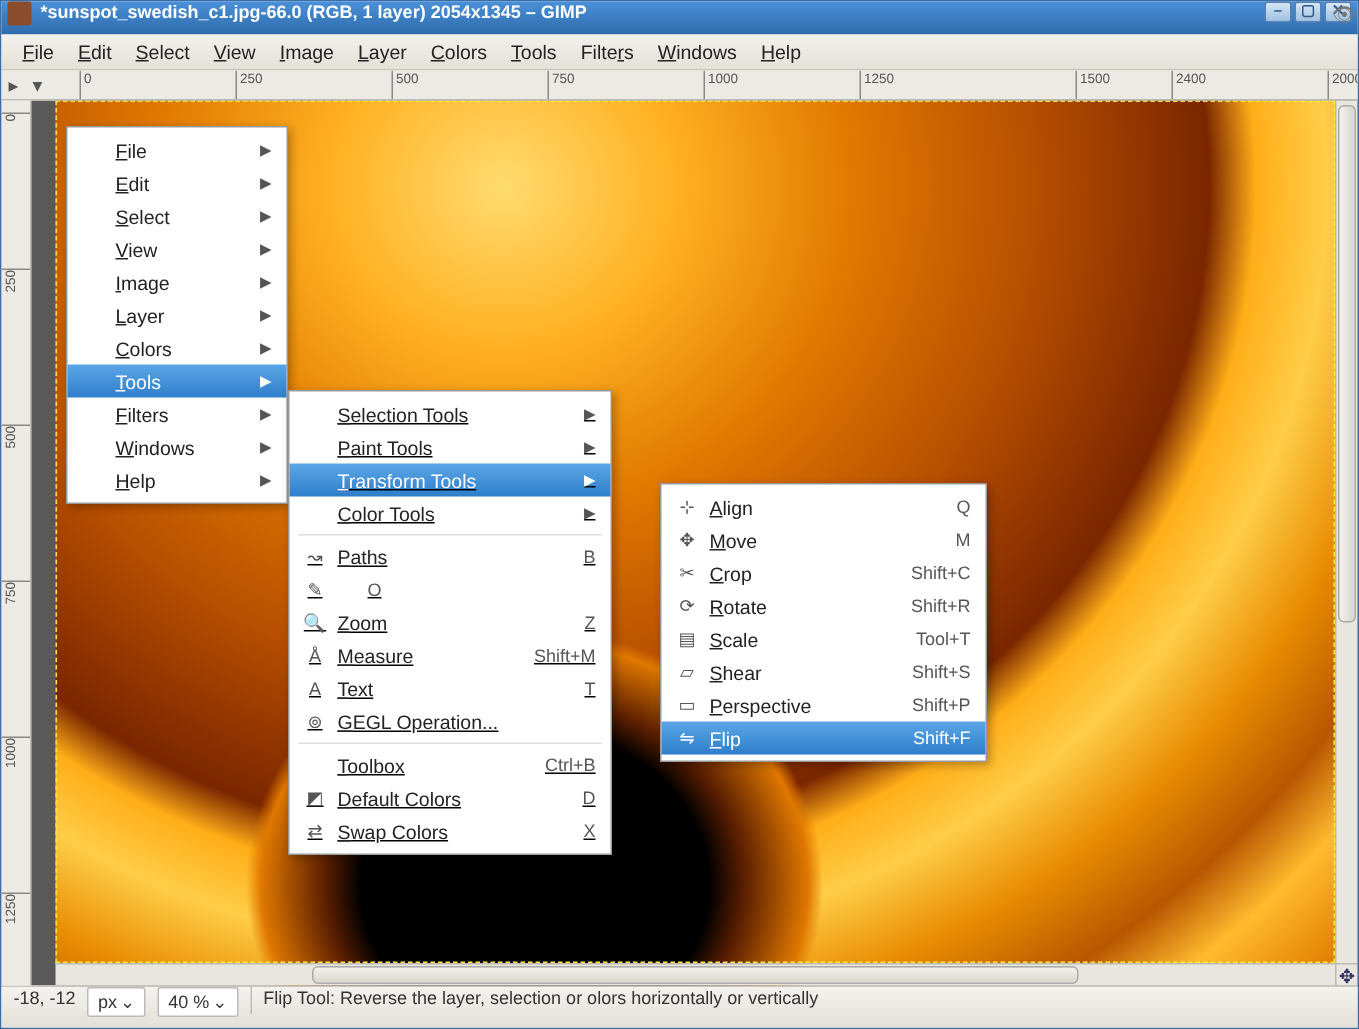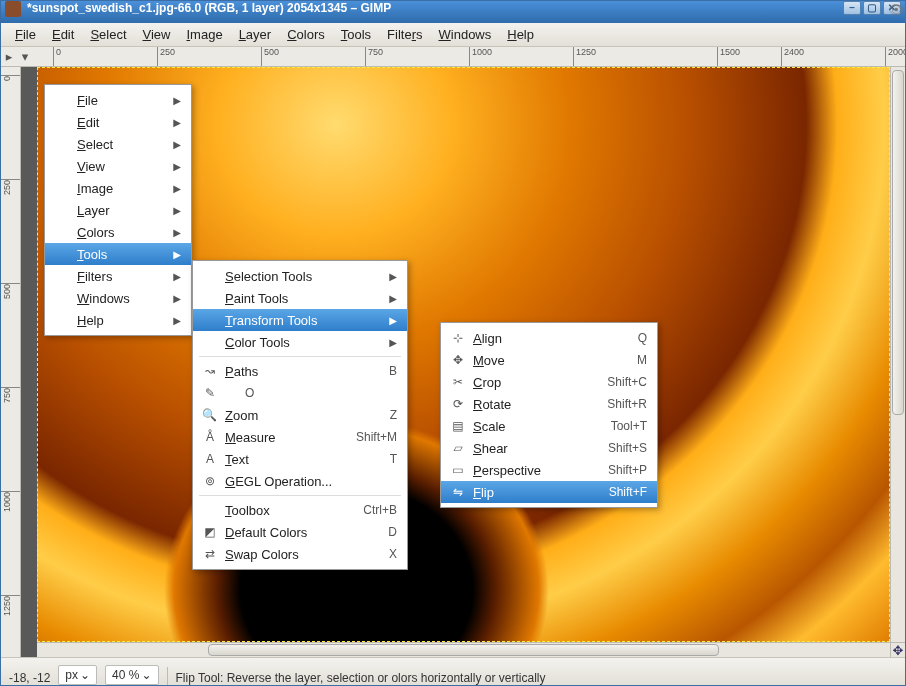--- a/index.html
+++ b/index.html
@@ -24,21 +24,21 @@
 .ruler-v .tick span { position:absolute; left:1px; top:0; writing-mode:vertical-rl; transform:rotate(180deg);}
 .canvas-wrap { flex:1; position:relative; background:#595959; overflow:hidden; }
 .canvas { position:absolute; left:16px; top:0; right:15px; bottom:15px; background: radial-gradient(ellipse at 35% 10%, #ffdb6f 0%, #ffb020 15%, #e07800 30%, #b84f00 45%, #7a2600 60%, #ffae18 64%, #ffcd48 70%, #e88b00 78%, #b85600 86%, #ffbb2e 92%, #e07c00 100%); }
 .canvas::before { content:""; position:absolute; left:10%; top:55%; width:55%; height:60%; background: radial-gradient(ellipse at 50% 60%, #000 0%, #000 35%, #5a1e00 42%, #e07800 55%, transparent 58%); }
 .canvas::after { content:""; position:absolute; inset:0; border:1px dashed #ffeb3b; }
 .scroll-h { position:absolute; left:16px; right:15px; bottom:0; height:15px; background:#e8e6df; border-top:1px solid #bdbab1; display:flex; }
 .scroll-h .thumb { background:linear-gradient(to bottom,#f4f2ee,#d9d6cd); border:1px solid #aaa; border-radius:4px; width:60%; margin:1px 20%; }
 .scroll-v { position:absolute; right:0; top:0; bottom:15px; width:15px; background:#e8e6df; border-left:1px solid #bdbab1; display:flex;flex-direction:column;}
 .scroll-v .thumb { background:linear-gradient(to right,#f4f2ee,#d9d6cd); border:1px solid #aaa; border-radius:4px; height:60%; margin:20% 1px;}
 .nav-icon { position:absolute; right:0; bottom:0; width:15px; height:15px; background:#e8e6df; display:flex;align-items:center;justify-content:center;color:#336; border-left:1px solid #bdbab1; border-top:1px solid #bdbab1;}
-.statusbar { height:28px; background:linear-gradient(to bottom,#f4f2ee,#e3e0d8); border-top:1px solid #c8c4ba; display:flex; align-items:flex-end; padding:0 8px; gap:8px; font-size:12px; color:#333;}
+.statusbar { height:28px; background:linear-gradient(to bottom,#f4f2ee,#e3e0d8); border-top:1px solid #c8c4ba; display:flex; align-items:flex-start; padding:0 8px; gap:8px; font-size:12px; color:#333;}
 .statusbar .box { border:1px solid #bbb; background:#fff; padding:2px 6px; border-radius:2px; display:flex; align-items:center; gap:2px;}
 .statusbar .sep { width:1px;height:18px;background:#bbb;}
 .popup { position:absolute; background:#fff; border:1px solid #999; box-shadow:2px 2px 6px rgba(0,0,0,0.3); padding:4px 0; }
 .popup .row { display:flex; align-items:center; height:22px; padding:0 10px 0 8px; color:#222; cursor:default; position:relative;}
 .popup .row.sep { height:1px; background:#ddd; margin:3px 6px; padding:0;}
 .popup .row .ic { width:18px; display:flex;justify-content:center; margin-right:6px; color:#555; font-size:12px;}
 .popup .row .lbl { flex:1; white-space:nowrap; }
 .popup .row .lbl u { text-decoration:underline;}
 .popup .row .sc { color:#555; margin-left:20px; font-size:12px;}
 .popup .row .arr { color:#555; margin-left:12px; font-size:10px;}
@@ -208,21 +208,21 @@
       <span class="ic"></span>
       <span class="lbl"><u>W</u>indows</span>
       <span class="arr">▶</span>
     </div>
     <div class="row">
       <span class="ic"></span>
       <span class="lbl"><u>H</u>elp</span>
       <span class="arr">▶</span>
     </div>
   </div>
-<div class="popup" id="popup2" style="left:192px; top:260px; width:216px;">
+<div class="popup" id="popup2" style="left:192px; top:260px; width:216px;text-decoration:underline;">
     <div class="row">
       <span class="ic"></span>
       <span class="lbl"><u>S</u>election Tools</span>
       <span class="arr">▶</span>
     </div>
     <div class="row">
       <span class="ic"></span>
       <span class="lbl"><u>P</u>aint Tools</span>
       <span class="arr">▶</span>
     </div>

